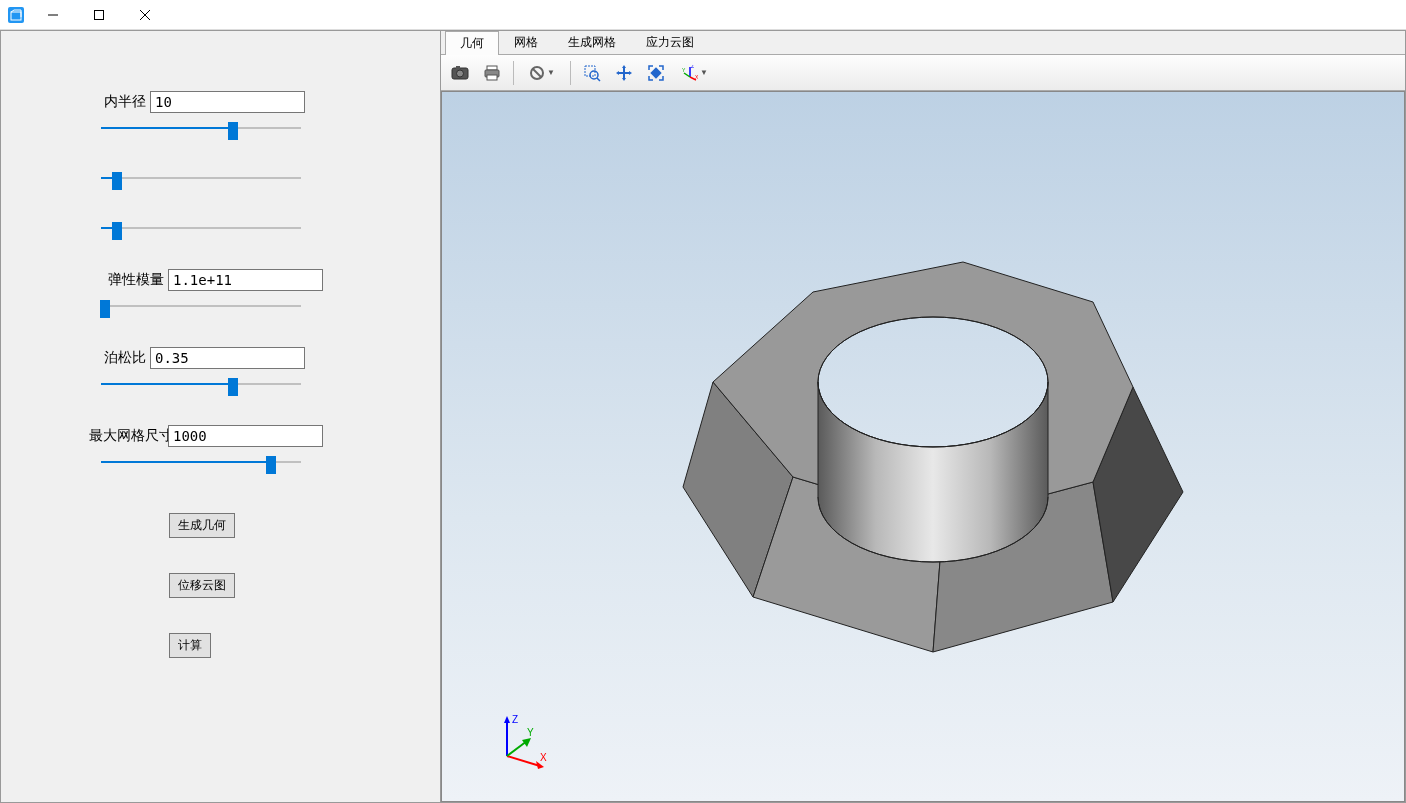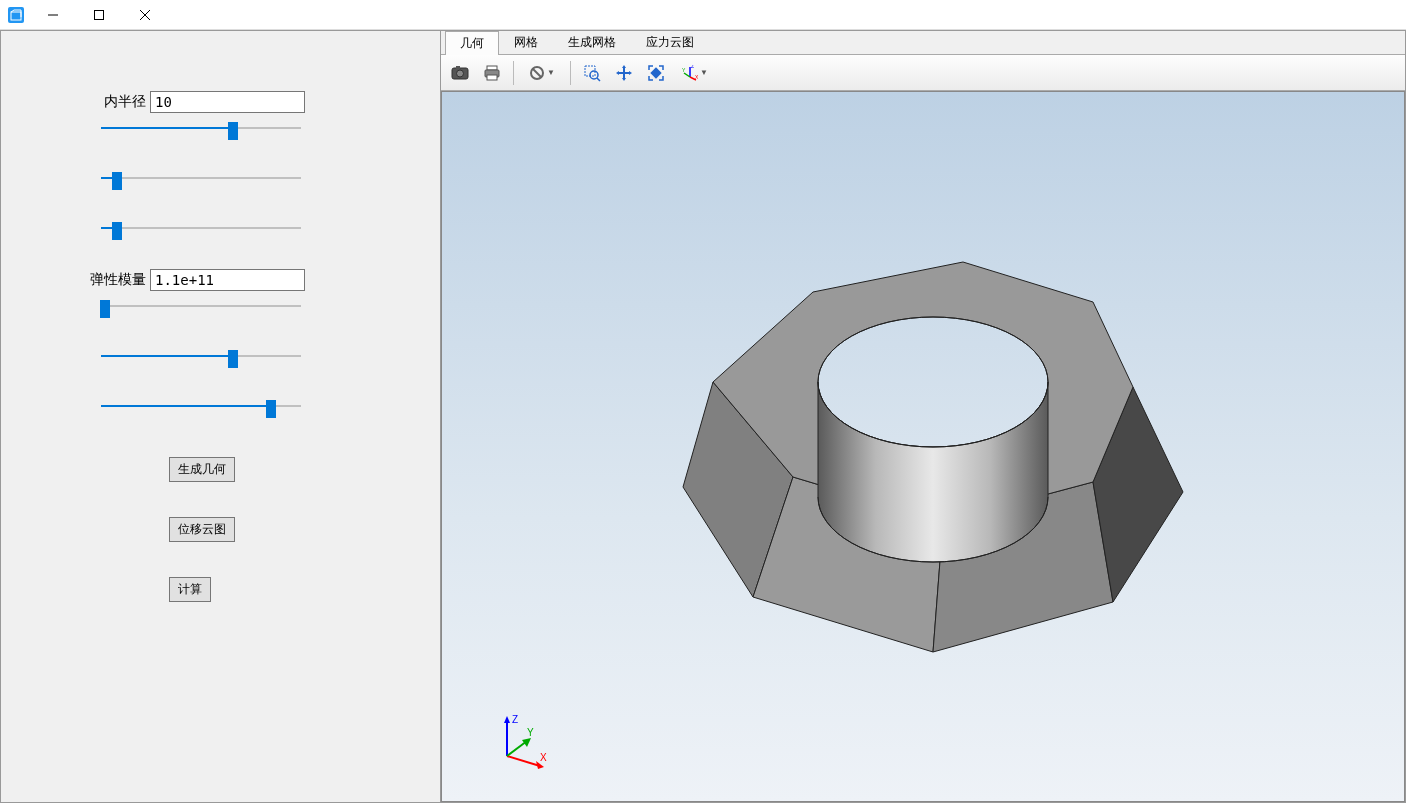--- a/index.html
+++ b/index.html
@@ -11,21 +11,21 @@
 .titlebar .win-controls { display: flex; gap: 0; }
 .titlebar .win-btn { width: 46px; height: 30px; display: flex; align-items: center; justify-content: center; cursor: pointer; font-size: 14px; }
 
 .container { display: flex; height: calc(100% - 30px); border: 1px solid #999; }
 
 .sidebar { width: 440px; background: #f0f0f0; border-right: 1px solid #999; padding: 60px 0 0 0; }
 
 .param-row { display: flex; align-items: center; margin-bottom: 6px; padding-left: 95px; }
 .param-row label { width: 50px; text-align: right; margin-right: 4px; font-size: 14px; color: #000; white-space: nowrap; }
 .param-row.wide label { width: 75px; }
-.param-row.wide { padding-left: 70px; }
+.param-row.wide { padding-left: 88px; }
 .param-row input[type=text] { width: 155px; height: 22px; border: 1px solid #767676; padding: 0 4px; font-family: monospace; font-size: 14px; }
 
 .slider-row { padding-left: 100px; margin-bottom: 30px; }
 .slider-row.wide { padding-left: 100px; }
 .slider { position: relative; width: 200px; height: 20px; }
 .slider-track { position: absolute; top: 8px; left: 0; right: 0; height: 2px; background: #c0c0c0; }
 .slider-fill { position: absolute; top: 8px; left: 0; height: 2px; background: #0078d7; }
 .slider-thumb { position: absolute; top: 3px; width: 10px; height: 18px; background: #0078d7; cursor: pointer; transform: translateX(-50%); }
 
 .action-buttons { padding-left: 168px; margin-top: 40px; }
@@ -111,26 +111,34 @@
           <label>弹性模量</label>
           <input type="text" value="1.1e+11" style="">
         </div>
         <div class="slider-row wide">
           <div class="slider">
             <div class="slider-track"></div>
             <div class="slider-fill" style="width:2%"></div>
             <div class="slider-thumb" style="left:2%"></div>
           </div>
         </div>
+        <div class="param-row">
+          <label>泊松比</label>
+          <input type="text" value="0.35" style="">
+        </div>
         <div class="slider-row">
           <div class="slider">
             <div class="slider-track"></div>
             <div class="slider-fill" style="width:66%"></div>
             <div class="slider-thumb" style="left:66%"></div>
           </div>
+        </div>
+        <div class="param-row wide">
+          <label>最大网格尺寸</label>
+          <input type="text" value="1000" style="">
         </div>
         <div class="slider-row wide">
           <div class="slider">
             <div class="slider-track"></div>
             <div class="slider-fill" style="width:85%"></div>
             <div class="slider-thumb" style="left:85%"></div>
           </div>
         </div>
       </div>
     <div class="action-buttons">

